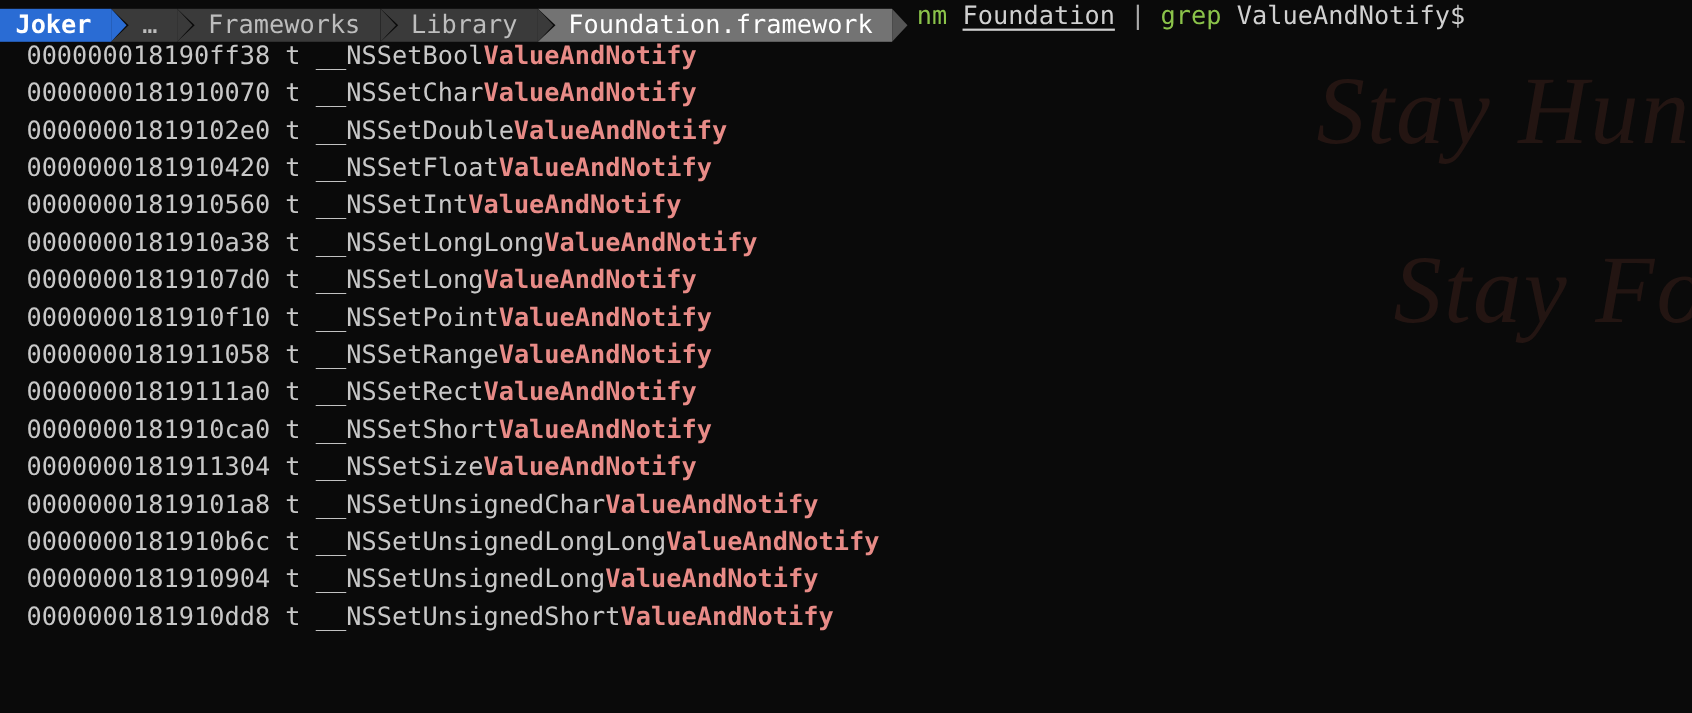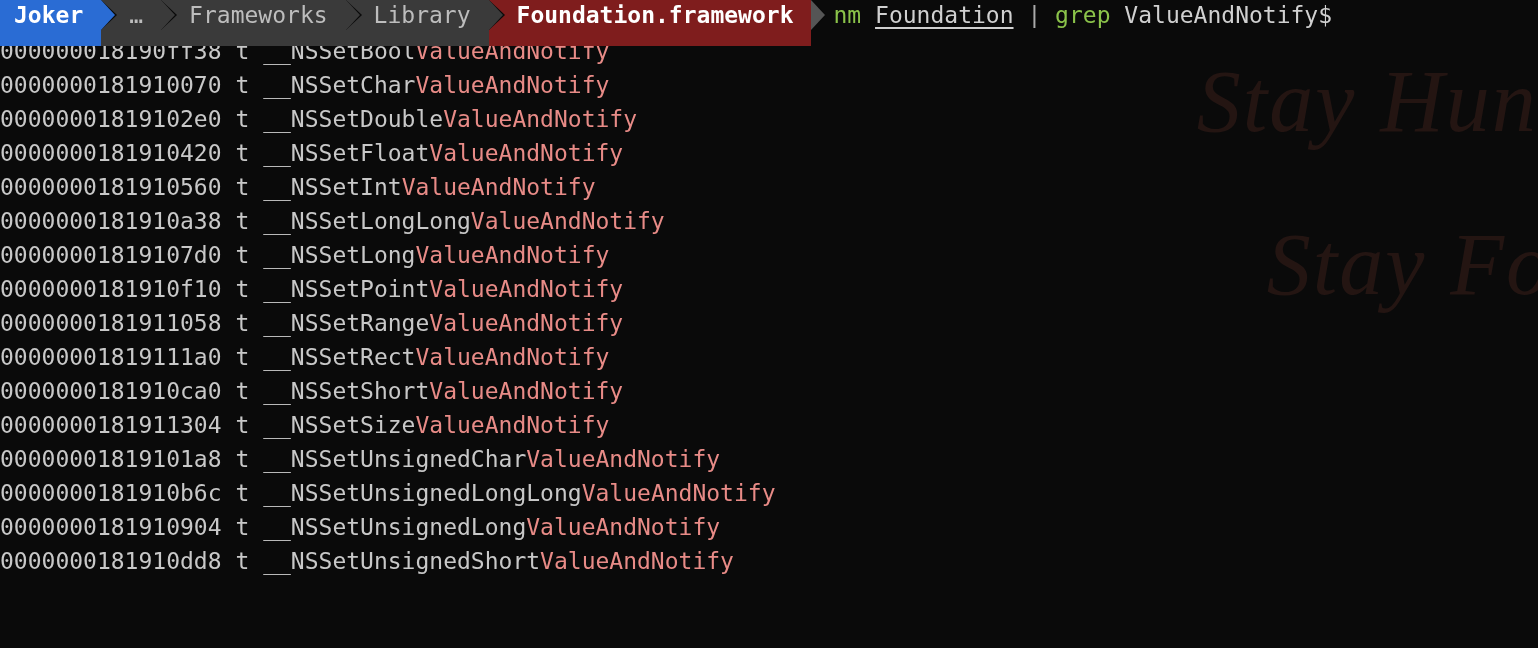--- a/index.html
+++ b/index.html
@@ -29,32 +29,32 @@
 .watermark .line2 { margin-top: 40px; margin-left: 70px; }
 .breadcrumb {
   display: flex;
   align-items: center;
   height: 30px;
   font-size: 23px;
   line-height: 30px;
 }
 .crumb {
   position: relative;
-  padding: 0 18px 16px 28px;
+  padding: 0 18px 0 28px;
   color: #bdbdbd;
   margin-top: 16px;
 }
 .crumb.first { padding-left: 14px; }
 .crumb.joker {
   background: #2a6cd4;
   color: #fff;
   font-weight: 600;
 }
 .crumb.gray { background: #3a3a3a; }
-.crumb.current { background: #7f1d1d; color: #fff; font-weight: bold; }
+.crumb.current { background: #737373; color: #fff; }
 .chev {
   position: absolute;
   right: -14px;
   top: 0;
   width: 0; height: 0;
   border-top: 15px solid transparent;
   border-bottom: 15px solid transparent;
   z-index: 2;
 }
 .joker .chev { border-left: 14px solid #2a6cd4; }
@@ -72,24 +72,24 @@
 }
 .cmd { padding-left: 22px; }
 .tok-cmd { color: #8BC34A; }
 .tok-arg { color: #d0d0d0; margin-top: 38px; }
 .tok-under { text-decoration: underline; text-underline-offset: 4px; }
 .tok-pipe { color: #aaa; }
 .output {
   padding-top: 4px;
 }
 .line { white-space: pre; line-height: 34px; }
-.addr { color: #c8c8c8; }
+.addr { color: #c8c8c8; margin-left: 24px; }
 .type { color: #c8c8c8; }
 .sym  { color: #c8c8c8; }
-.match { color: #e88b87; font-weight: 400; }
+.match { color: #e88b87; font-weight: 700; }
 </style>
 </head>
 <body>
 
 <div class="watermark">
   <div>Stay Hun</div>
   <div class="line2">Stay Foo</div>
 </div>
 
 <div class="breadcrumb">

